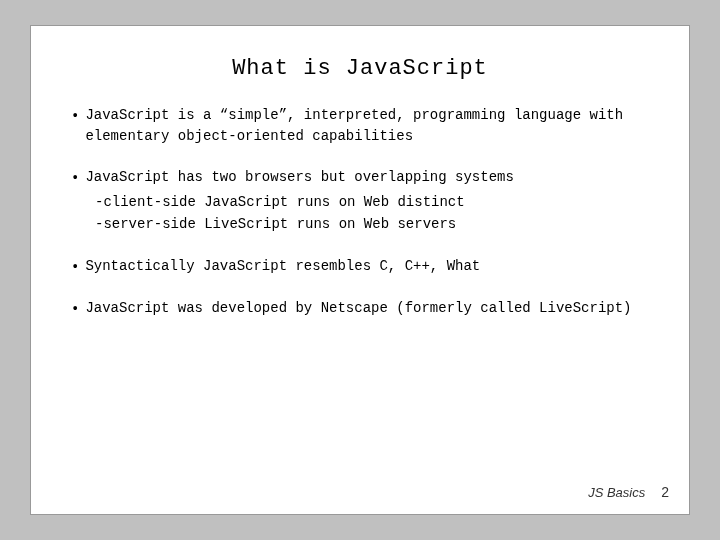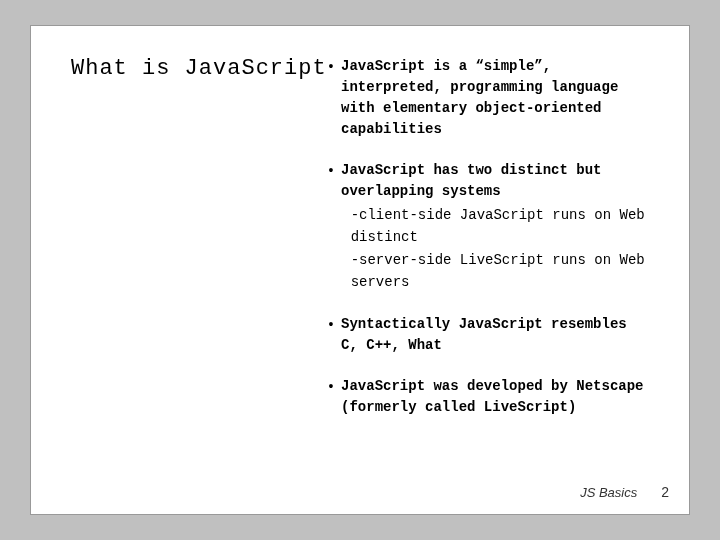--- a/index.html
+++ b/index.html
@@ -19,21 +19,21 @@
     }
 
     .slide {
       width: 660px;
       height: 490px;
       background: #ffffff;
       border: 1px solid #999;
       position: relative;
       padding: 30px 40px 50px 40px;
       display: flex;
-      flex-direction: row;
+      flex-direction: column;
     }
 
     .slide-title {
       text-align: center;
       font-family: 'Courier New', Courier, monospace;
       font-size: 22px;
       font-weight: normal;
       margin-bottom: 24px;
       letter-spacing: 1px;
     }
@@ -56,36 +56,35 @@
     }
 
     .bullet {
       margin-right: 6px;
       flex-shrink: 0;
       margin-top: 1px;
     }
 
     .bullet-text {
       flex: 1;
-      font-weight: bold;
     }
 
     .sub-item {
       padding-left: 24px;
       display: block;
       line-height: 1.6;
     }
 
     .footer {
       position: absolute;
       bottom: 14px;
       right: 20px;
       display: flex;
       align-items: center;
-      gap: 24px;
+      gap: 16px;
       font-family: Arial, sans-serif;
       font-size: 13px;
       color: #333;
     }
 
     .footer-label {
       font-style: italic;
     }
 
     .footer-page {
@@ -105,21 +104,21 @@
     <div class="bullet-section">
       <div class="bullet-line">
         <span class="bullet">•</span>
         <span class="bullet-text">JavaScript is a “simple”, interpreted, programming language with elementary object-oriented capabilities</span>
       </div>
     </div>
 
     <div class="bullet-section">
       <div class="bullet-line">
         <span class="bullet">•</span>
-        <span class="bullet-text">JavaScript has two distinct but overlapping systems</span>
+        <span class="bullet-text">JavaScript has two browsers but overlapping systems</span>
       </div>
       <span class="sub-item">-client-side JavaScript runs on Web distinct</span>
       <span class="sub-item">-server-side LiveScript runs on Web servers</span>
     </div>
 
     <div class="bullet-section">
       <div class="bullet-line">
         <span class="bullet">•</span>
         <span class="bullet-text">Syntactically JavaScript resembles C, C++, What</span>
       </div>

